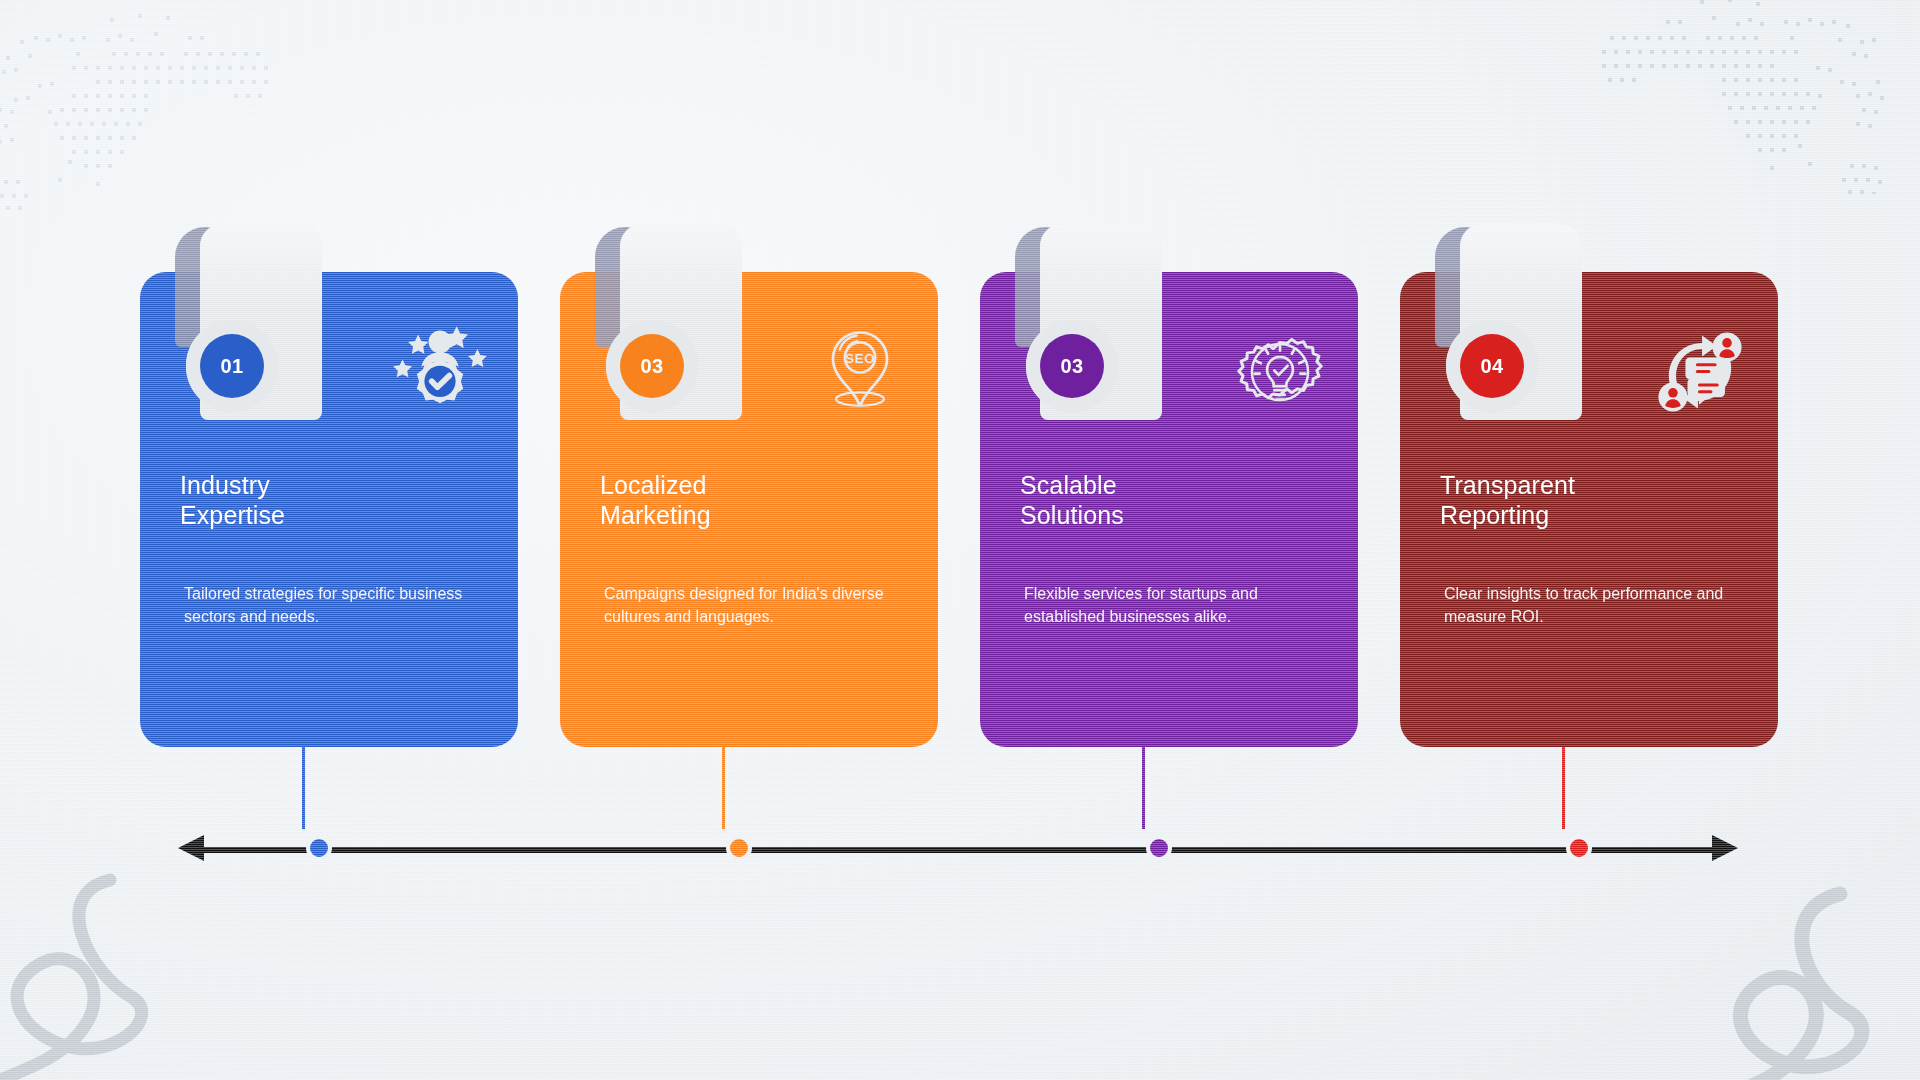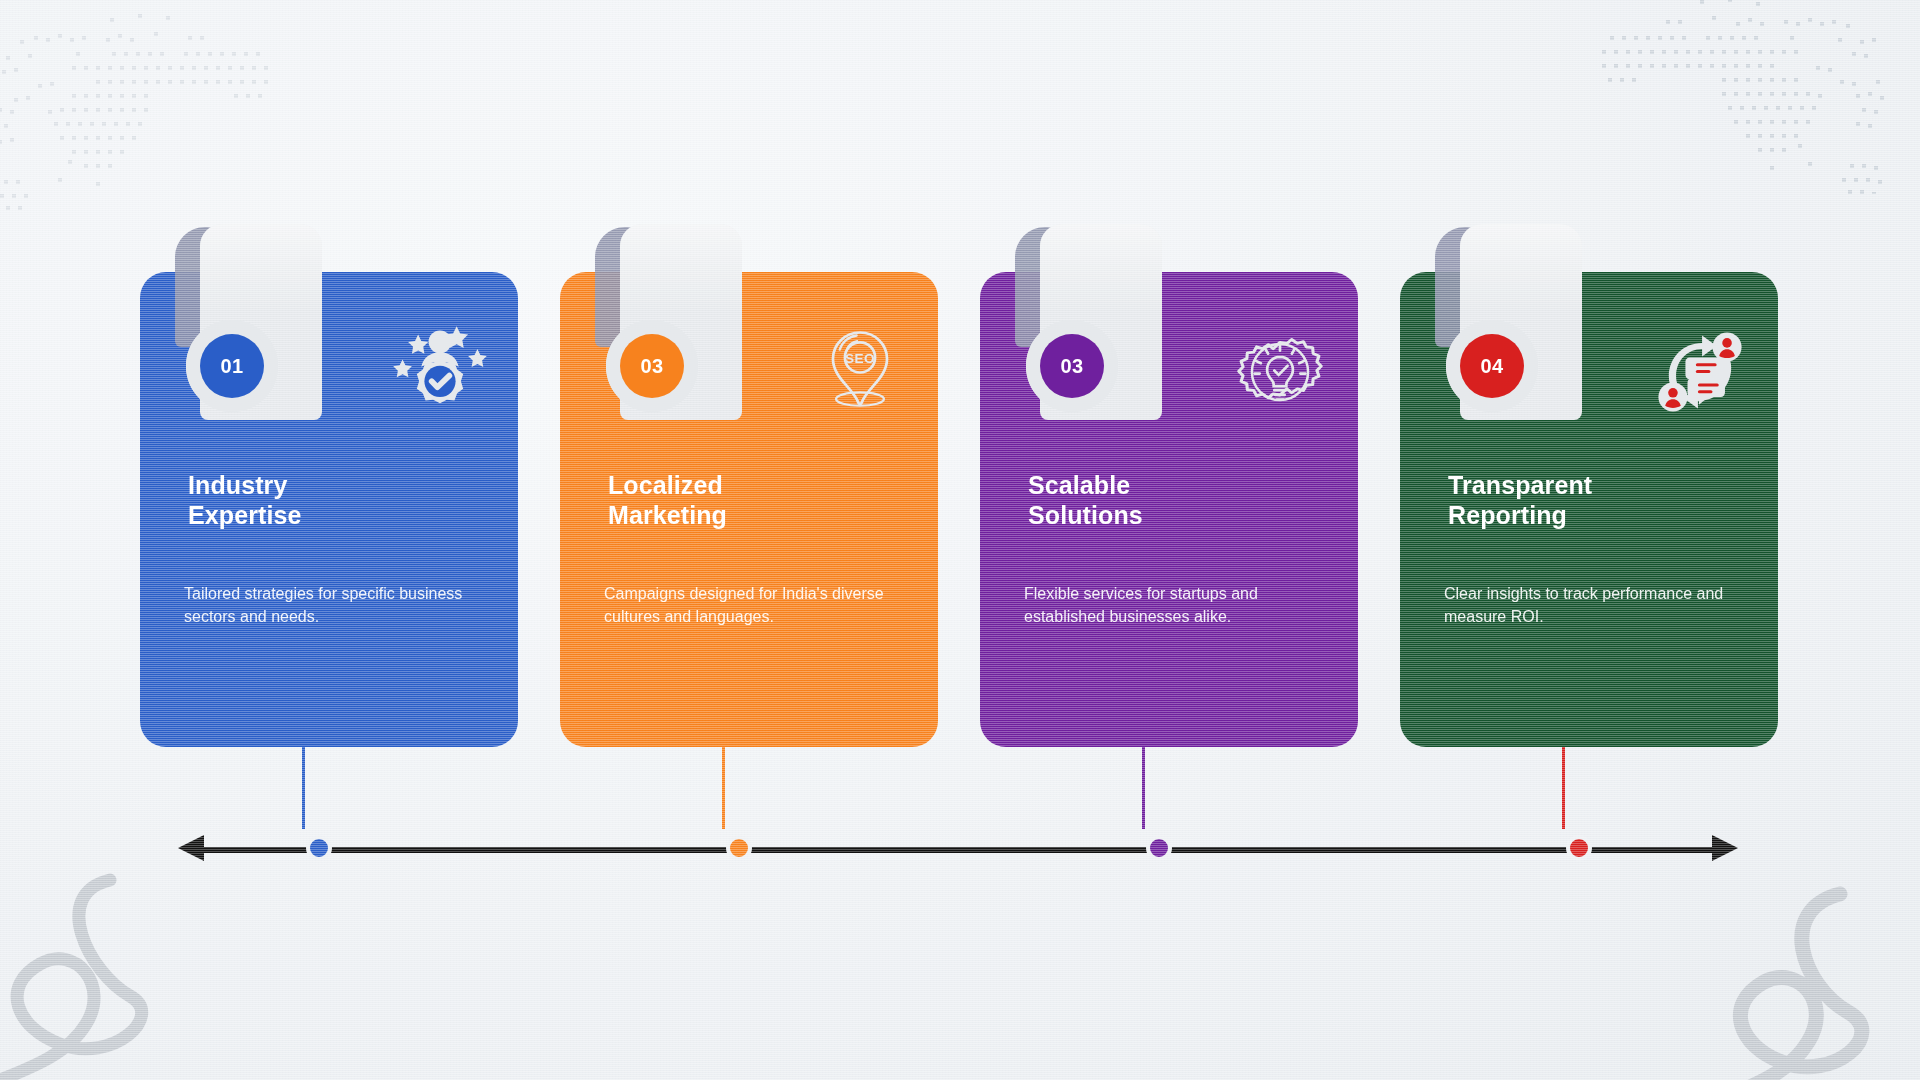--- a/index.html
+++ b/index.html
@@ -98,23 +98,23 @@
   
   .card-icon{
     position:absolute; right:26px; top:48px;
     width:104px; height:104px;
     z-index:2;
     text-decoration:underline;
   }
   .card-icon svg{ width:100%; height:100%; display:block; }
 
   .card-title{
-    position:absolute; left:48px; top:198px;
+    position:absolute; left:40px; top:198px;
     width:300px;
-    font-size:25px; font-weight:bold; color:#ffffff;
+    font-size:25px; font-weight:normal; color:#ffffff;
     line-height:1.2; white-space:pre-line;
     letter-spacing:.1px;
   }
   .card-desc{
     position:absolute; left:44px; top:310px;
     width:312px;
     font-size:16px; color:#ffffff; opacity:.93;
     line-height:1.44;
   }
 
@@ -394,21 +394,21 @@
             <path d="M50 24.5v5M36 28l2.6 4.4M64 28l-2.6 4.4M27 39.5l4.6 2M73 39.5l-4.6 2M25.5 51.5h5M69.5 51.5h5"></path>
             <path d="M44.5 48.5l4.2 4.3 8.6-8.8"></path>
           </g>
         </svg>
       </div>
       <div class="card-title">Scalable
 Solutions</div>
       <div class="card-desc">Flexible services for startups and established businesses alike.</div>
     </div>
 
-    <div class="card c3" style="background: #14532d;">
+    <div class="card c3" style="background: #7f1d1d;">
       <div class="tab-shadow"></div>
       <div class="ribbon"></div>
       <div class="badge">
         <div class="inner" style="background: rgb(216, 32, 31);">
           <span class="num">04</span>
         </div>
       </div>
       <div class="card-icon">
         <svg viewBox="0 0 100 100">
           <g fill="#e6e9ec">

